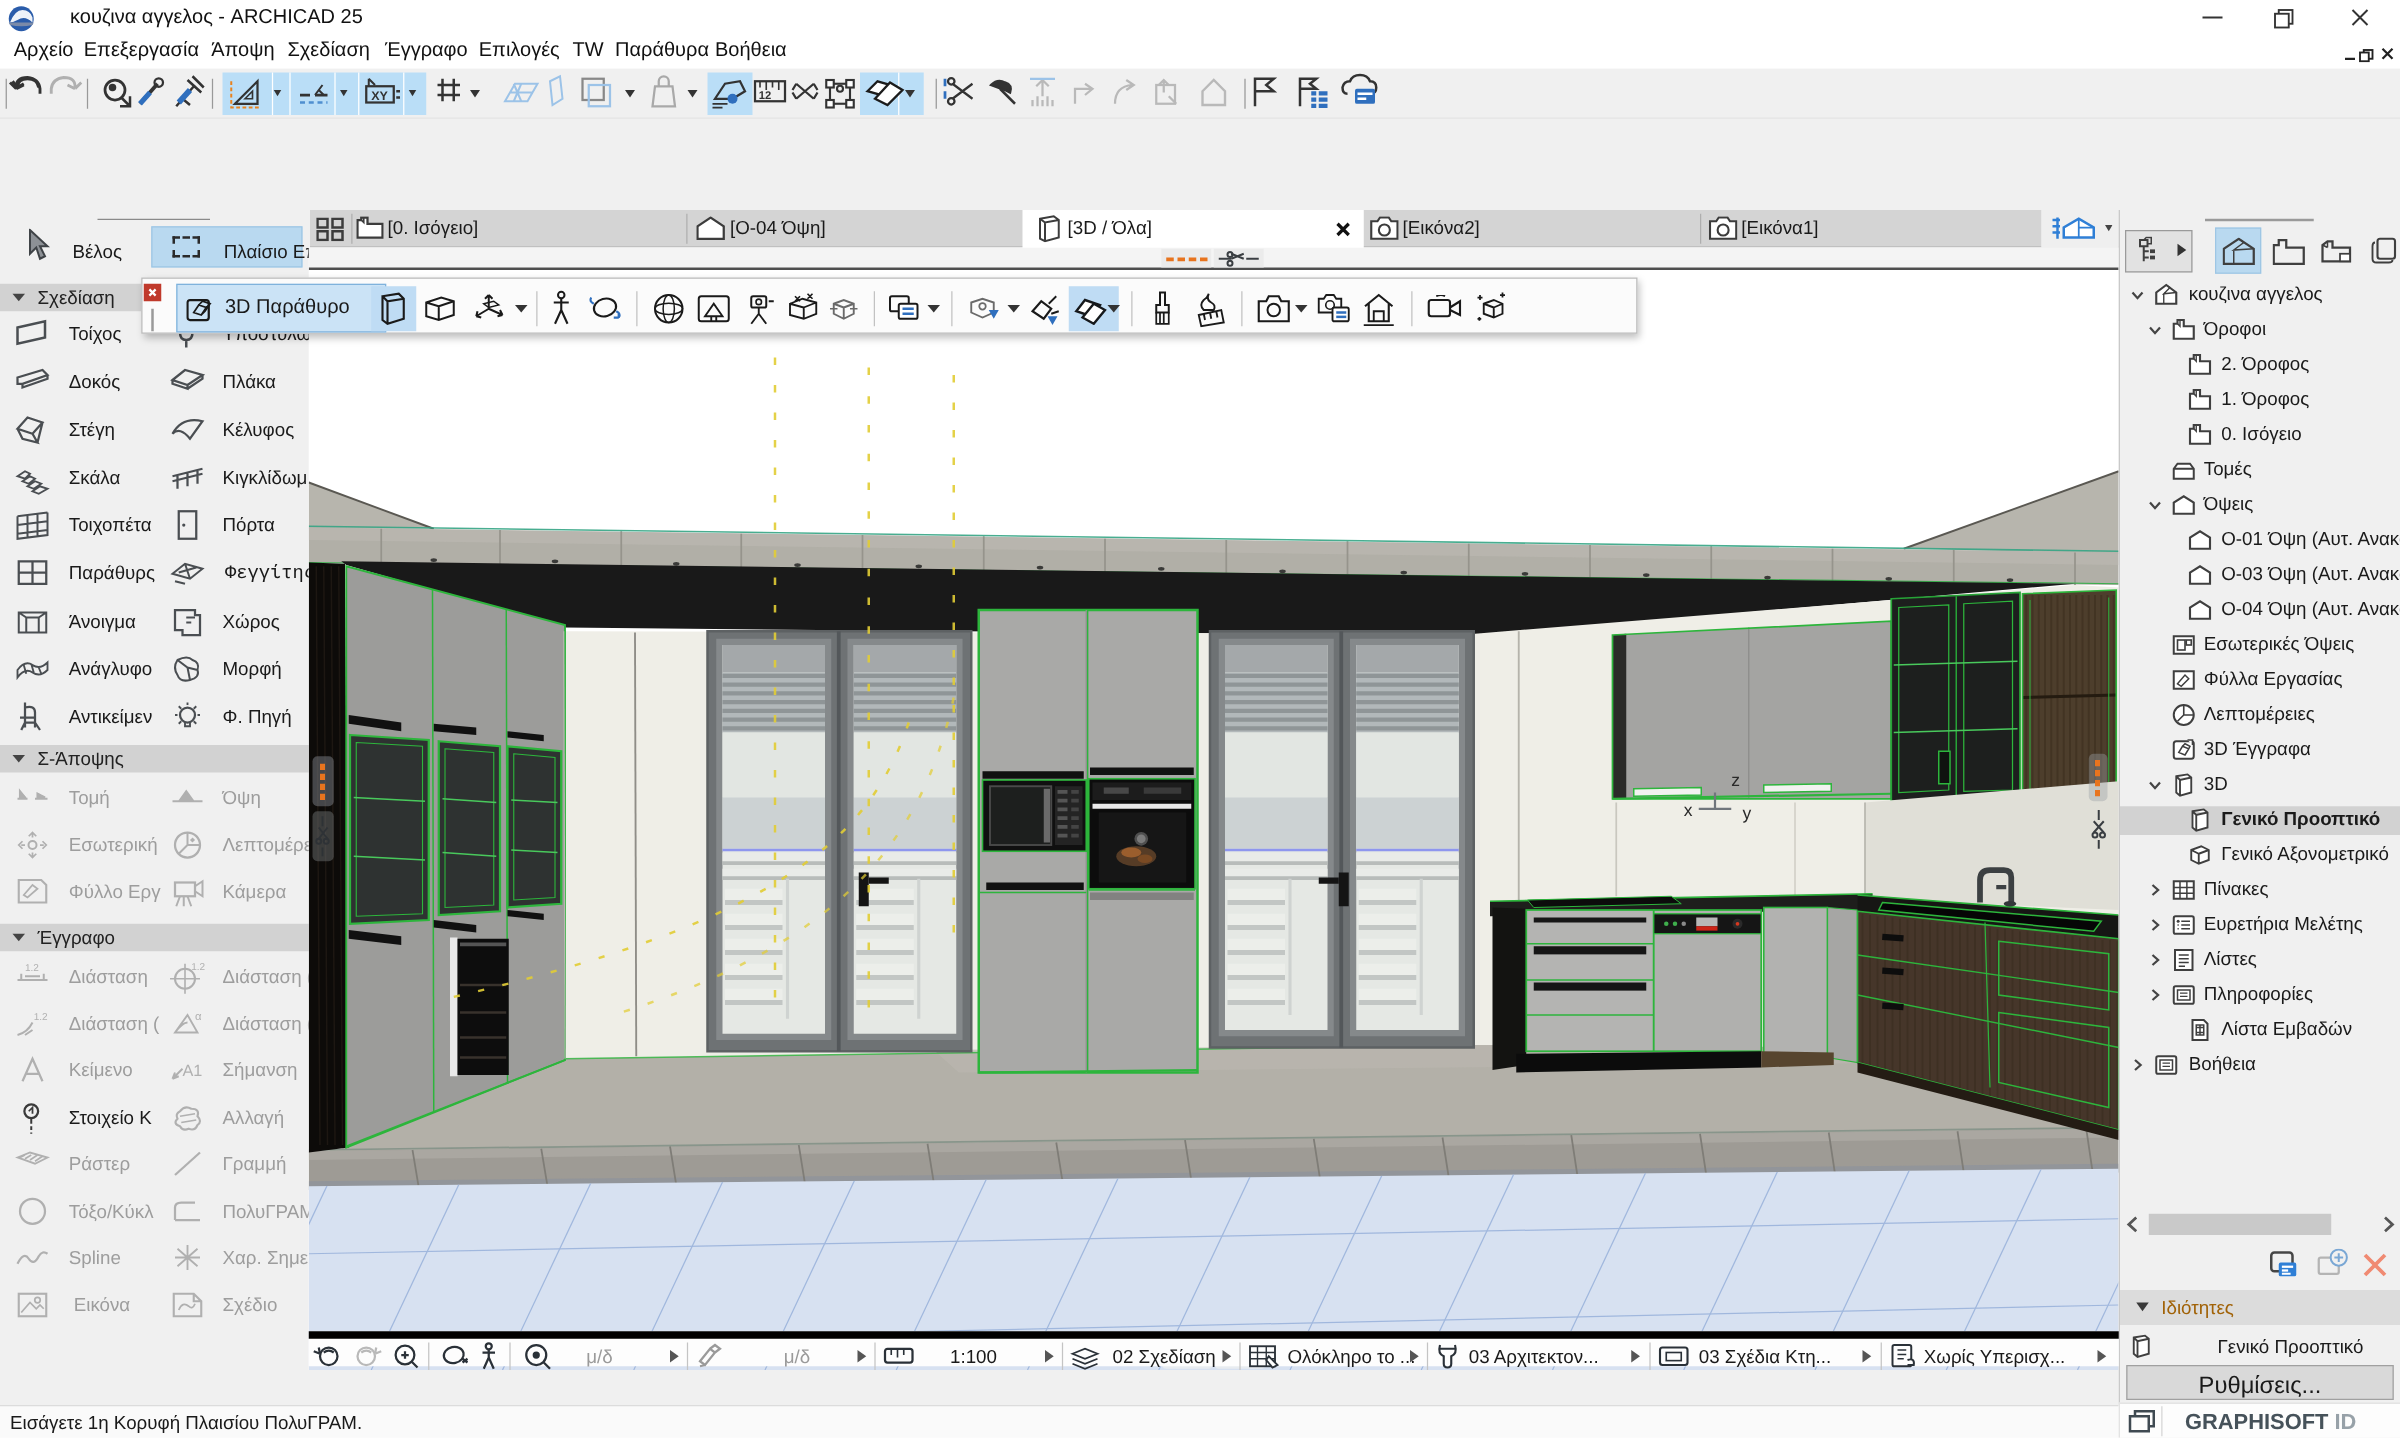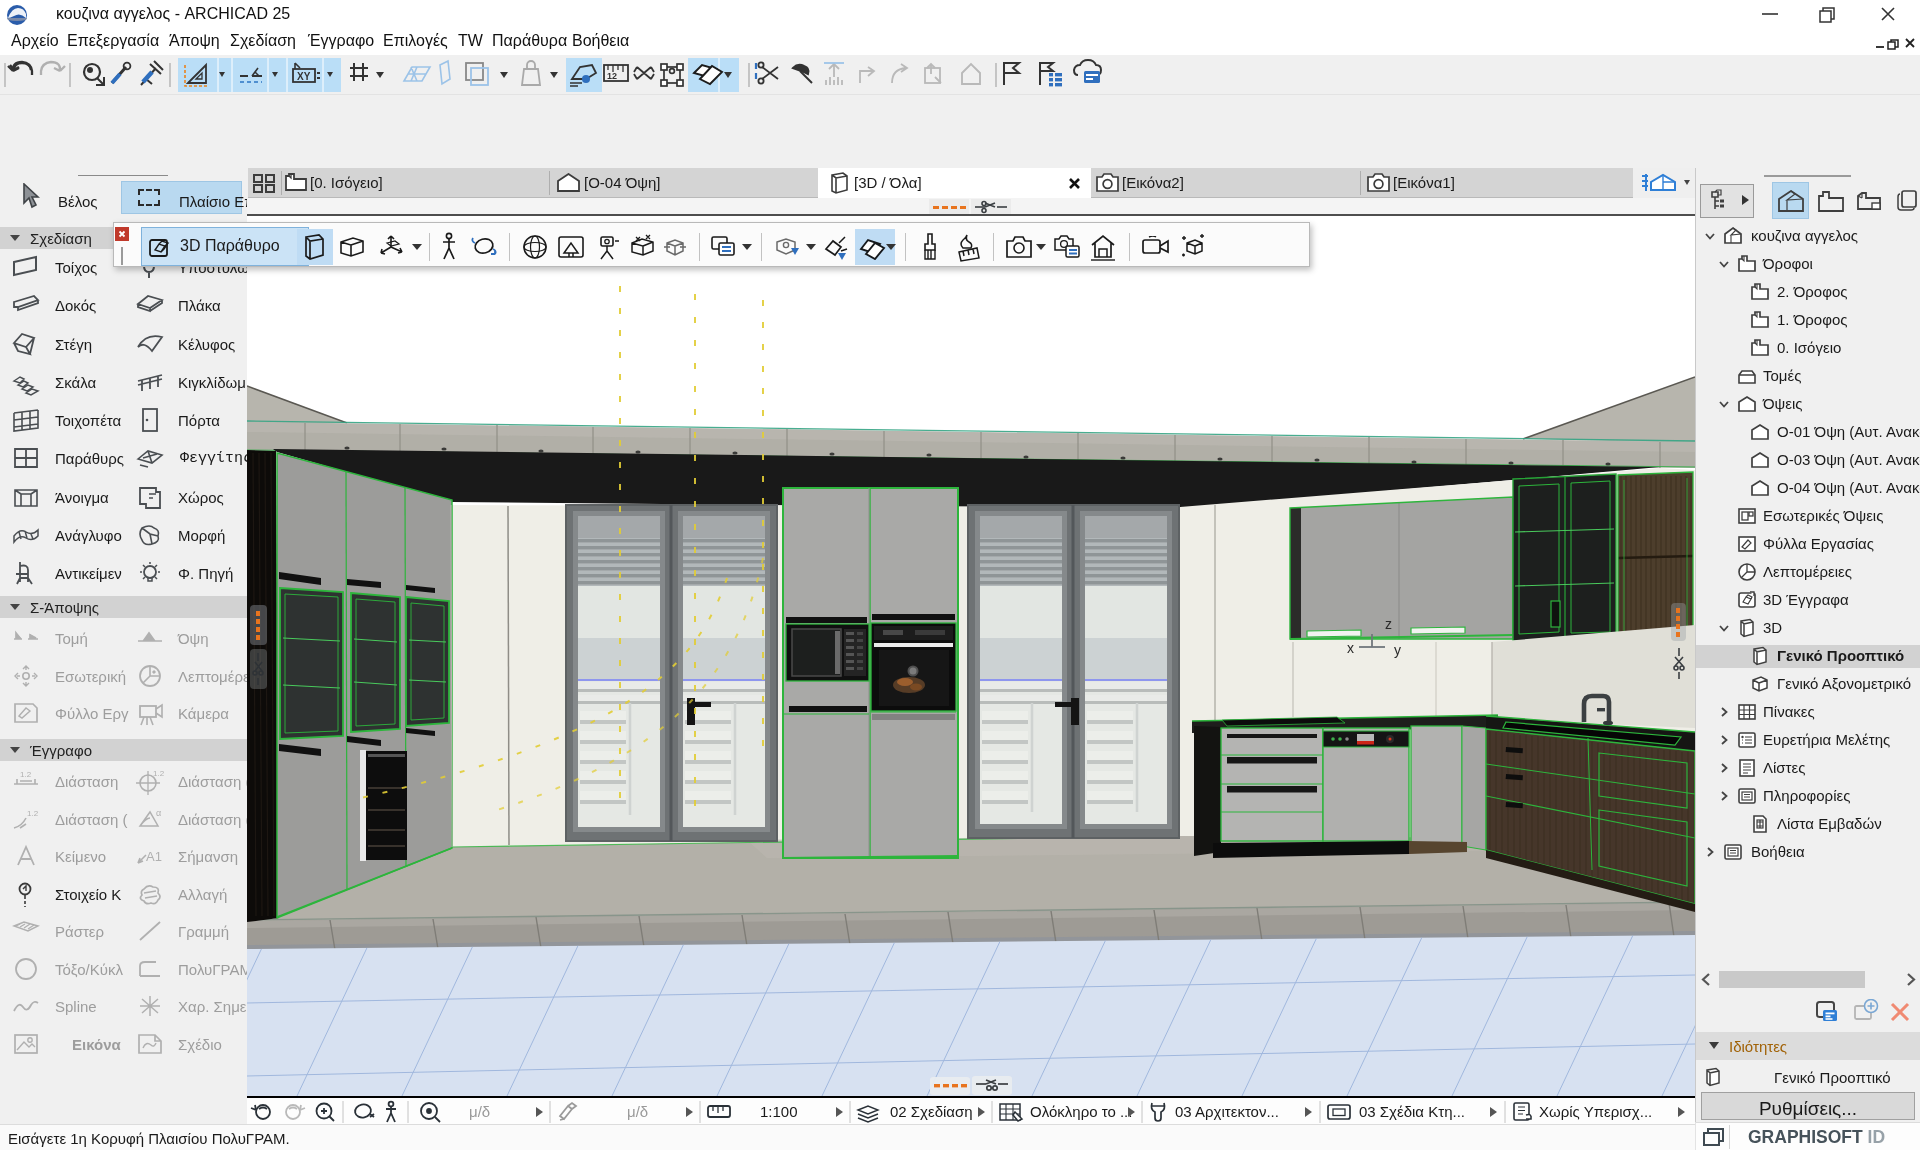--- a/index.html
+++ b/index.html
@@ -34,21 +34,21 @@
 
 #float3d { left:113px; top:222px; width:1197px; height:45px; background:#fbfbfb; border:1px solid #b9b9b9; box-shadow:2px 3px 6px rgba(0,0,0,0.25); }
 #btn3dw { position:absolute; left:27px; top:4px; width:168px; height:39px; background:#cbe3f6; border:1px solid #7fb2dc; }
 #btn3dw span { position:absolute; left:38px; top:9px; font-size:16px; color:#1a1a1a; }
 .f3sep { position:absolute; top:10px; width:1px; height:28px; background:#c2c2c2; }
 .f3blue { position:absolute; top:6px; height:36px; background:#bfdcf4; }
 
 #rightpanel { left:1695px; top:168px; width:225px; height:982px; background:#f0f0f0; border-left:1px solid #c9c9c9; }
 .treerow { position:absolute; left:0; height:24px; font-size:15px; color:#1a1a1a; white-space:nowrap; }
 
-#bottombar { left:247px; top:1096px; width:1448px; height:28px; background:#fdfdfd; border-top:2px solid #000000; font-size:15px; color:#222; }
+#bottombar { left:247px; top:1065px; width:1448px; height:28px; background:#fdfdfd; border-top:6px solid #000000; font-size:15px; color:#222; }
 #statusbar { left:0; top:1124px; width:1695px; height:26px; background:#fafafa; border-top:1px solid #dcdcdc; }
 #statusbar span { position:absolute; left:8px; top:5px; font-size:15px; color:#1a1a1a; }
 #gsbar { left:1695px; top:1122px; width:225px; height:28px; background:#fdfdfd; border-top:1px solid #dcdcdc; border-left:1px solid #e3e3e3; }
 </style>
 </head>
 <body>
 <div id="app">
   <div id="titlebar" class="abs">
     <svg class="abs" style="left:6px;top:4px" width="22" height="22" viewBox="0 0 22 22">
         <circle cx="11" cy="11" r="10" fill="#2a5caa"></circle>
@@ -385,21 +385,21 @@
     <span class="tool dim" style="left:55px;top:830px;font-weight:normal;">Spline</span>
     <svg class="ticon" style="left:136px;top:825px" width="28" height="28" viewBox="0 0 28 28">
         <path d="M14 3 L14 23 M4 13 L24 13 M6 6 L22 20 M22 6 L6 20" stroke="#b0b0b0" stroke-width="1.5"></path>
       </svg>
     <span class="tool dim" style="left:178px;top:830px;font-weight:normal;">Χαρ. Σημεί</span>
     <svg class="ticon" style="left:12px;top:863px" width="28" height="28" viewBox="0 0 28 28">
         <rect x="3" y="4" width="22" height="18" fill="none" stroke="#b0b0b0" stroke-width="1.7"></rect>
         <circle cx="18" cy="9" r="2.2" fill="none" stroke="#b0b0b0" stroke-width="1.4"></circle>
         <path d="M5 19 L12 11 L17 16 L20 13 L23 16" fill="none" stroke="#b0b0b0" stroke-width="1.4"></path>
       </svg>
-    <span class="tool dim" style="left:72px;top:868px;font-weight:bold;text-align:right;">Εικόνα</span>
+    <span class="tool dim" style="left:59px;top:868px;font-weight:normal;text-align:right;">Εικόνα</span>
     <svg class="ticon" style="left:136px;top:863px" width="28" height="28" viewBox="0 0 28 28">
         <path d="M3 4 L19 4 L25 10 L25 22 L3 22 Z M19 4 L19 10 L25 10" fill="none" stroke="#b0b0b0" stroke-width="1.7"></path>
         <path d="M7 17 Q10 10 15 14 Q18 17 20 12" fill="none" stroke="#b0b0b0" stroke-width="1.4"></path>
       </svg>
     <span class="tool dim" style="left:178px;top:868px;font-weight:normal;">Σχέδιο</span>
     <div class="sechead" style="top:428px">
         <i></i>
         <b>Σ-Άποψης</b>
       </div>
     <div class="sechead" style="top:571px">

